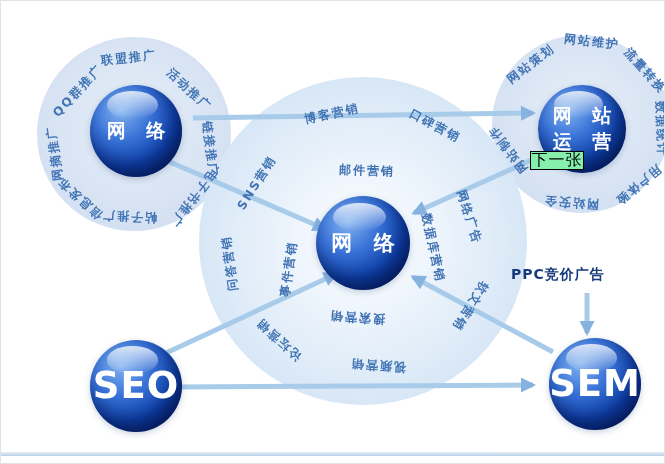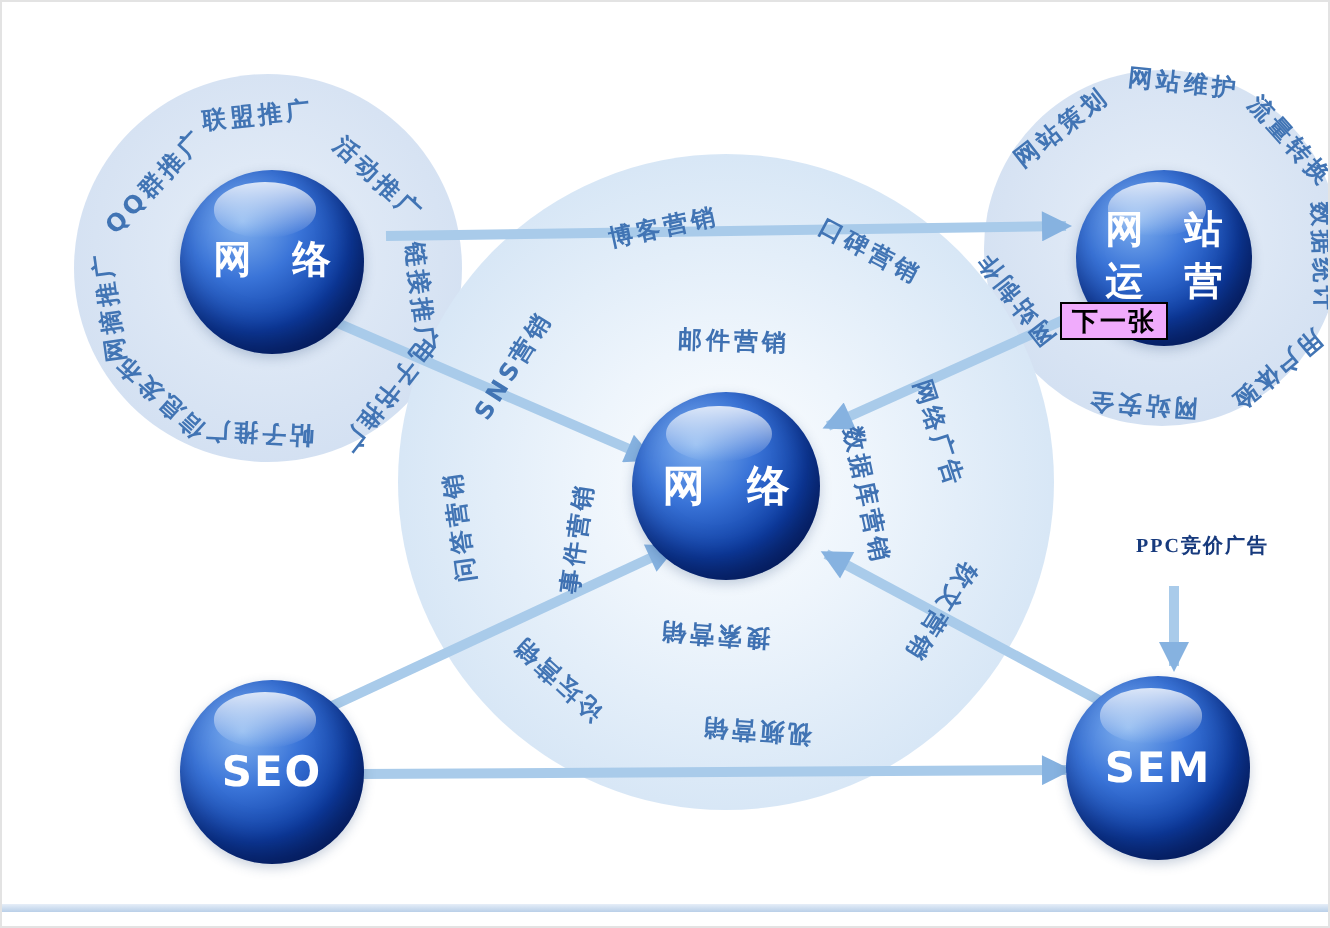--- a/index.html
+++ b/index.html
@@ -22,42 +22,42 @@
     box-shadow:inset -5px -9px 16px rgba(0,5,40,.45), 0 2px 6px rgba(40,70,120,.25);
     text-align:center;line-height:1.35;
   }
   .sphere::after{
     content:"";position:absolute;left:18%;top:7%;width:56%;height:30%;
     border-radius:50%;
     background:linear-gradient(rgba(255,255,255,.8), rgba(255,255,255,0));
   }
   .cjk-line{letter-spacing:7px;text-indent:7px;white-space:nowrap;font-size:19px;}
   #sphere-center .cjk-line{font-size:21px;}
-  .latin{font-size:21px;letter-spacing:1px;}
+  .latin{font-size:37px;letter-spacing:1px;}
   .ring-label{
     position:absolute;font-size:12px;font-weight:bold;color:#4174b4;
     letter-spacing:2px;white-space:nowrap;
     transform:translate(-50%,-50%) rotate(var(--r,0deg));
     transform-origin:center;
   }
   .ring-label.inner{color:#3f71b2;}
   #arrows{position:absolute;left:0;top:0;}
   #tooltip-next{
     position:absolute;left:529px;top:150px;width:52px;height:17px;
-    background:#f0abfc;border:1px solid #000;color:#000;font-size:13px;
+    background:#86efac;border:1px solid #000;color:#000;font-size:16px;
     display:flex;align-items:center;justify-content:center;letter-spacing:1px;
-    font-weight:bold;cursor:pointer;z-index:6;
+    font-weight:normal;cursor:pointer;z-index:6;
   }
   #caption-seo-sem{
     position:absolute;left:215px;top:396px;font-size:14px;font-weight:bold;
     color:#2e66b8;letter-spacing:3px;white-space:nowrap;
   }
   #caption-ppc{
-    position:absolute;left:567px;top:265px;font-size:10px;font-weight:bold;
-    color:#173a7d;letter-spacing:1px;white-space:nowrap;font-family:Liberation Serif, serif;
+    position:absolute;left:510px;top:265px;font-size:14px;font-weight:bold;
+    color:#173a7d;letter-spacing:1px;white-space:nowrap;
   }
   #bottom-divider{
     position:absolute;left:0;top:451px;width:665px;height:4px;
     background:linear-gradient(#e6eef8,#b9cfe8);
   }
   .z5{z-index:5;}
 </style>
 </head>
 <body>
 
@@ -123,21 +123,21 @@
   </div>
 
   <div class="sphere z5" id="sphere-center" style="left:315px;top:195px;width:94px;height:94px;">
     <span class="cjk-line">网 络</span>
   </div>
 
   <div class="sphere z5" id="sphere-seo" style="left:89px;top:339px;width:92px;height:92px;">
     <span class="latin">SEO</span>
   </div>
 
-  <div class="sphere z5" id="sphere-sem" style="left:532px;top:337px;width:92px;height:92px;">
+  <div class="sphere z5" id="sphere-sem" style="left:548px;top:337px;width:92px;height:92px;">
     <span class="latin">SEM</span>
   </div>
 
   <div id="tooltip-next">下一张</div>
 
   <div id="caption-ppc">PPC竞价广告</div>
 
   <div id="bottom-divider"></div>
 
 </div>

